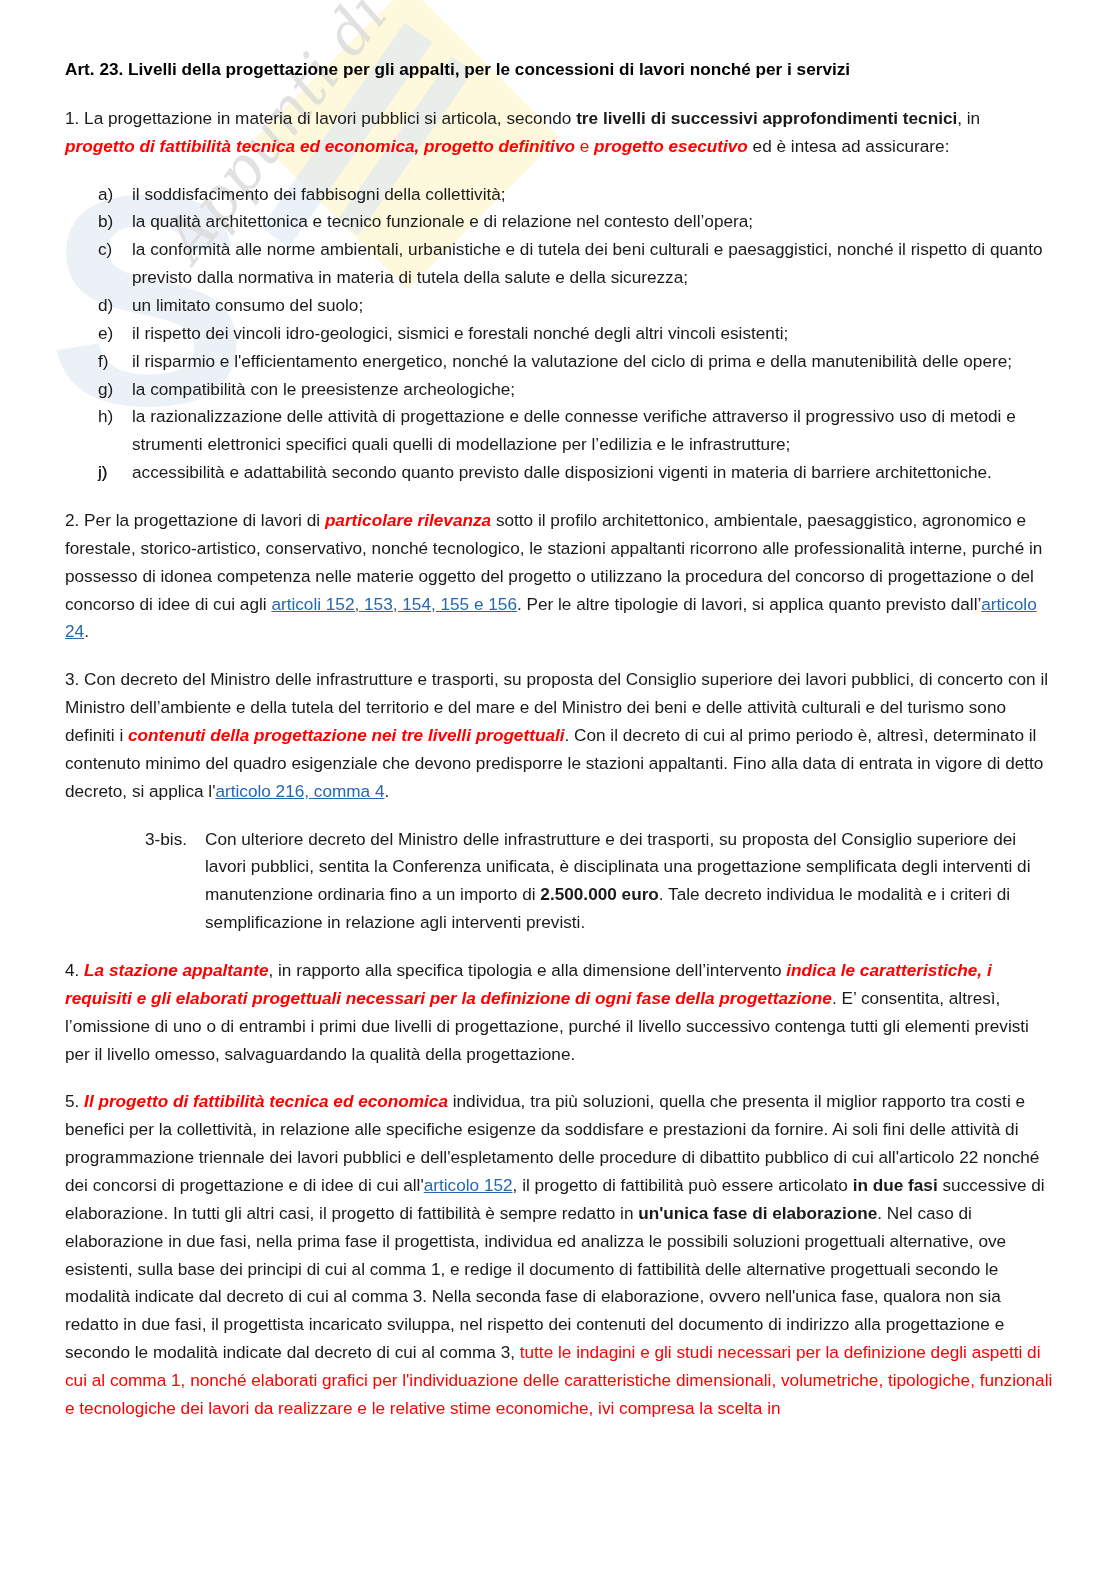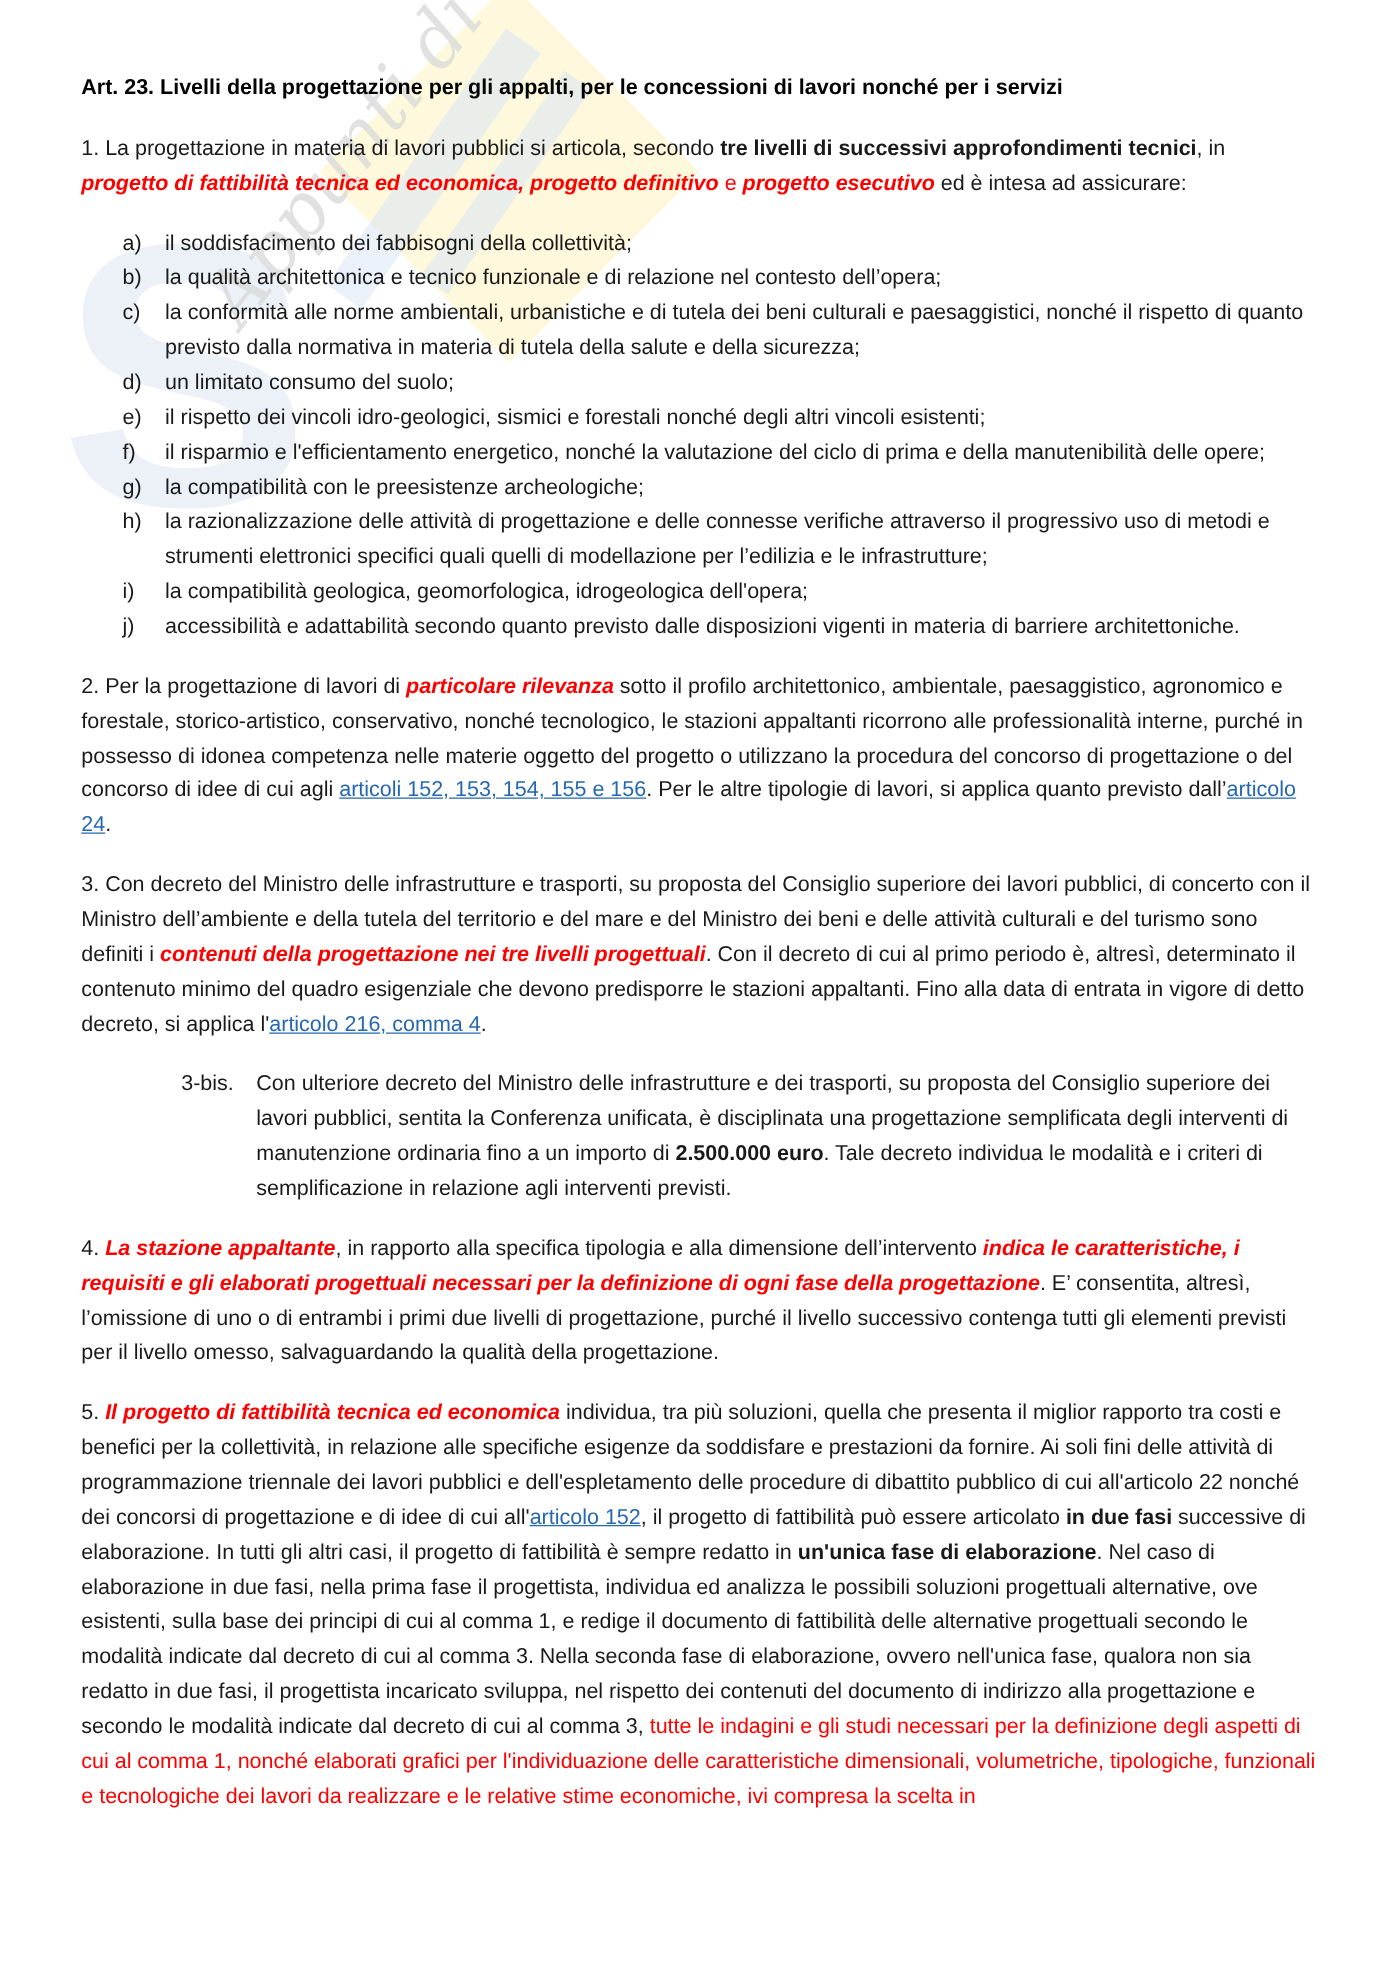--- a/index.html
+++ b/index.html
@@ -153,21 +153,21 @@
 
       <ol class="alpha">
         <li><span class="marker">a)</span><span>il soddisfacimento dei fabbisogni della collettività;</span></li>
         <li><span class="marker">b)</span><span>la qualità architettonica e tecnico funzionale e di relazione nel contesto dell’opera;</span></li>
         <li><span class="marker">c)</span><span>la conformità alle norme ambientali, urbanistiche e di tutela dei beni culturali e paesaggistici, nonché il rispetto di quanto previsto dalla normativa in materia di tutela della salute e della sicurezza;</span></li>
         <li><span class="marker">d)</span><span>un limitato consumo del suolo;</span></li>
         <li><span class="marker">e)</span><span>il rispetto dei vincoli idro-geologici, sismici e forestali nonché degli altri vincoli esistenti;</span></li>
         <li><span class="marker">f)</span><span>il risparmio e l'efficientamento energetico, nonché la valutazione del ciclo di prima e della manutenibilità delle opere;</span></li>
         <li><span class="marker">g)</span><span>la compatibilità con le preesistenze archeologiche;</span></li>
         <li><span class="marker">h)</span><span>la razionalizzazione delle attività di progettazione e delle connesse verifiche attraverso il progressivo uso di metodi e strumenti elettronici specifici quali quelli di modellazione per l’edilizia e le infrastrutture;</span></li>
-        <li><span class="marker">i)</span><span>la compatibilità geologica, geomorfologica, idrogeologica dell'opera;</span></li>
+        <li><span class="marker">i)</span></li>
         <li><span class="marker">j)</span><span>accessibilità e adattabilità secondo quanto previsto dalle disposizioni vigenti in materia di barriere architettoniche.</span></li>
       </ol>
 
       <p class="para"><span>2. Per la progettazione di lavori di </span><span class="redb">particolare rilevanza</span><span> sotto il profilo architettonico, ambientale, paesaggistico, agronomico e forestale, storico-artistico, conservativo, nonché tecnologico, le stazioni appaltanti ricorrono alle professionalità interne, purché in possesso di idonea competenza nelle materie oggetto del progetto o utilizzano la procedura del concorso di progettazione o del concorso di idee di cui agli </span><a class="lnk" href="#">articoli 152, 153, 154, 155 e 156</a><span>. Per le altre tipologie di lavori, si applica quanto previsto dall’</span><a class="lnk" href="#">articolo 24</a><span>.</span></p>
 
       <p class="para"><span>3. Con decreto del Ministro delle infrastrutture e trasporti, su proposta del Consiglio superiore dei lavori pubblici, di concerto con il Ministro dell’ambiente e della tutela del territorio e del mare e del Ministro dei beni e delle attività culturali e del turismo sono definiti i </span><span class="redb">contenuti della progettazione nei tre livelli progettuali</span><span>. Con il decreto di cui al primo periodo è, altresì, determinato il contenuto minimo del quadro esigenziale che devono predisporre le stazioni appaltanti. Fino alla data di entrata in vigore di detto decreto, si applica l'</span><a class="lnk" href="#">articolo 216, comma 4</a><span>.</span></p>
 
       <div class="subitem"><span class="sub-marker">3-bis.</span><span>Con ulteriore decreto del Ministro delle infrastrutture e dei trasporti, su proposta del Consiglio superiore dei lavori pubblici, sentita la Conferenza unificata, è disciplinata una progettazione semplificata degli interventi di manutenzione ordinaria fino a un importo di </span><span class="b">2.500.000 euro</span><span>. Tale decreto individua le modalità e i criteri di semplificazione in relazione agli interventi previsti.</span></div>
 
       <p class="para"><span>4. </span><span class="redb">La stazione appaltante</span><span>, in rapporto alla specifica tipologia e alla dimensione dell’intervento </span><span class="redb">indica le caratteristiche, i requisiti e gli elaborati progettuali necessari per la definizione di ogni fase della progettazione</span><span>. E’ consentita, altresì, l’omissione di uno o di entrambi i primi due livelli di progettazione, purché il livello successivo contenga tutti gli elementi previsti per il livello omesso, salvaguardando la qualità della progettazione.</span></p>

